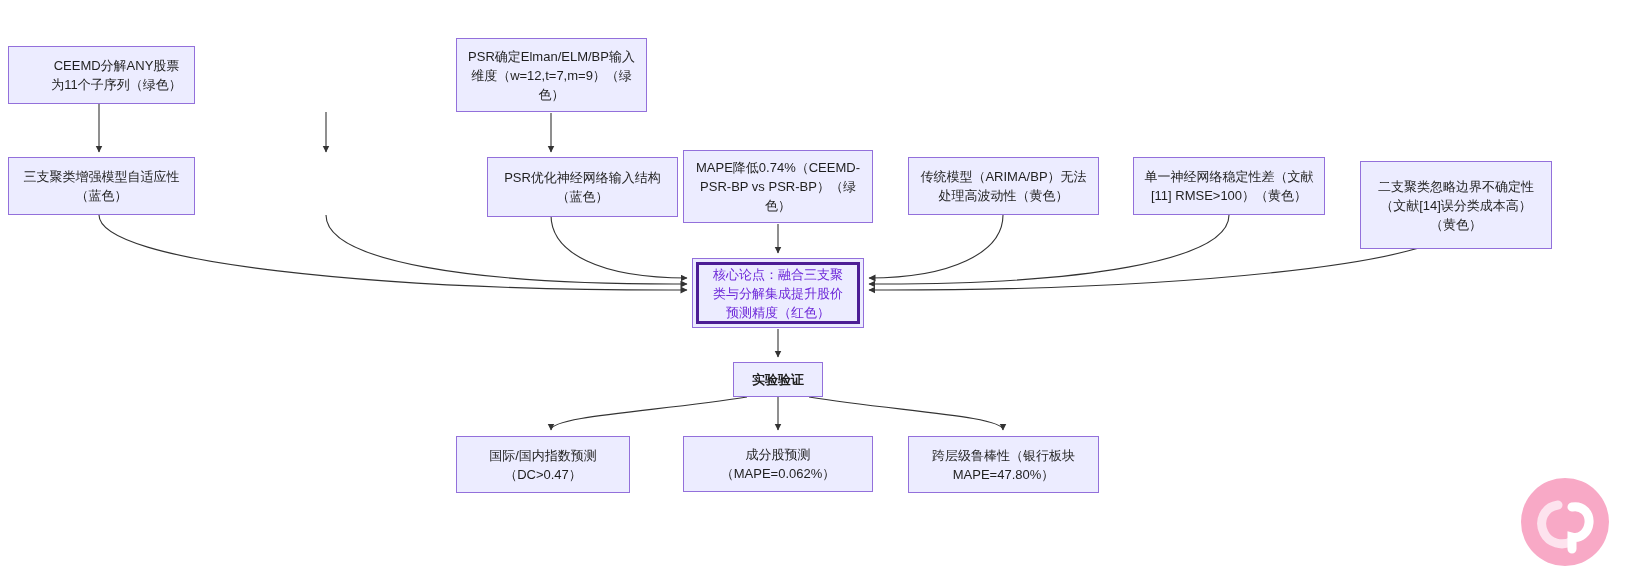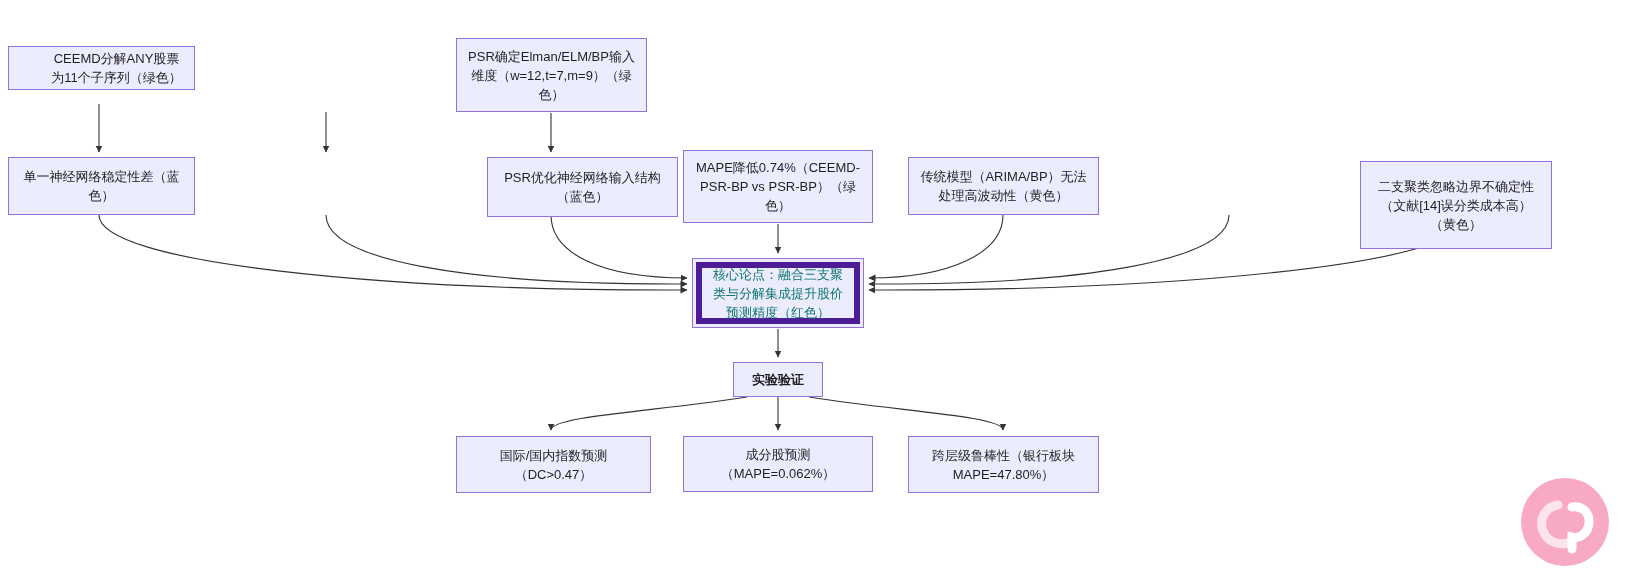--- a/index.html
+++ b/index.html
@@ -28,29 +28,29 @@
   .subroutine-outer {
     position: absolute;
     background: #ECECFF;
     border: 1px solid #9370DB;
     box-sizing: border-box;
   }
   .subroutine-inner {
     position: absolute;
     inset: 3px;
     background: #ECECFF;
-    border: 6px solid #4c1d95;
+    border: 3px solid #4c1d95;
     box-sizing: border-box;
     display: flex;
     align-items: center;
     justify-content: center;
     text-align: center;
     font-size: 13px;
     line-height: 19px;
-    color: #0f766e;
+    color: #6d28d9;
     padding: 4px 8px;
   }
   #edge-layer {
     position: absolute;
     left: 0; top: 0;
     width: 1640px; height: 574px;
     pointer-events: none;
   }
   #edge-layer path.edge {
     fill: none;
@@ -85,36 +85,37 @@
     <path class="edge" d="M778,224 L778,253" marker-end="url(#arrow)"></path>
     <path class="edge" d="M1003,215 C1003,253 950,278 869,278" marker-end="url(#arrow)"></path>
     <path class="edge" d="M1229,215 C1229,261 1080,285 869,284" marker-end="url(#arrow)"></path>
     <path class="edge" d="M1456,224 C1456,264 1170,291 869,290" marker-end="url(#arrow)"></path>
     <path class="edge" d="M778,329 L778,357" marker-end="url(#arrow)"></path>
     <path class="edge" d="M747,397 C660,411 551,416 551,430" marker-end="url(#arrow)"></path>
     <path class="edge" d="M778,397 L778,430" marker-end="url(#arrow)"></path>
     <path class="edge" d="M809,397 C895,411 1003,416 1003,430" marker-end="url(#arrow)"></path>
   </svg>
 
-  <div class="node" style="left:8px; top:46px; width:187px; height:44px;padding-left:40px;">CEEMD分解ANY股票为11个子序列（绿色）</div>
+  <div class="node" style="left:8px; top:46px; width:187px; height:58px;padding-left:40px;">CEEMD分解ANY股票为11个子序列（绿色）</div>
   <div class="node" style="left:456px; top:38px; width:191px; height:74px;">PSR确定Elman/ELM/BP输入维度（w=12,t=7,m=9）（绿色）</div>
 
-  <div class="node" style="left:8px; top:157px; width:187px; height:58px;">单一神经网络稳定性差（蓝色）</div>
+  <div class="node" style="left:8px; top:157px; width:187px; height:58px;">三支聚类增强模型自适应性（蓝色）</div>
   <div class="node" style="left:456px; top:157px; width:191px; height:60px;margin-left:31px;">PSR优化神经网络输入结构（蓝色）</div>
   <div class="node" style="left:683px; top:150px; width:190px; height:73px;">MAPE降低0.74%（CEEMD-PSR-BP vs PSR-BP）（绿色）</div>
   <div class="node" style="left:908px; top:157px; width:191px; height:58px;">传统模型（ARIMA/BP）无法处理高波动性（黄色）</div>
+  <div class="node" style="left:1133px; top:157px; width:192px; height:58px;">单一神经网络稳定性差（文献[11] RMSE&gt;100）（黄色）</div>
   <div class="node" style="left:1360px; top:161px; width:192px; height:88px;">二支聚类忽略边界不确定性（文献[14]误分类成本高）（黄色）</div>
 
   <div class="subroutine-outer" style="left:692px; top:258px; width:172px; height:70px;">
     <div class="subroutine-inner">核心论点：融合三支聚类与分解集成提升股价预测精度（红色）</div>
   </div>
 
   <div class="node" style="left:733px; top:362px; width:90px; height:35px;font-weight:bold;">实验验证</div>
 
-  <div class="node" style="left:456px; top:436px; width:195px; height:57px;">国际/国内指数预测（DC&gt;0.47）</div>
+  <div class="node" style="left:456px; top:436px; width:174px; height:57px;">国际/国内指数预测（DC&gt;0.47）</div>
   <div class="node" style="left:683px; top:436px; width:190px; height:56px;">成分股预测（MAPE=0.062%）</div>
   <div class="node" style="left:908px; top:436px; width:191px; height:57px;">跨层级鲁棒性（银行板块 MAPE=47.80%）</div>
 
   <svg id="watermark" viewBox="0 0 90 90" xmlns="http://www.w3.org/2000/svg">
     <circle cx="45" cy="45" r="44" fill="#F8A9C6"></circle>
     <path d="M38,28 C24,30 18,44 24,56 C29,66 42,70 52,64" fill="none" stroke="#FDE3EE" stroke-width="9" stroke-linecap="round"></path>
     <path d="M52,30 C62,28 70,36 69,46 C68,56 60,62 52,60 L52,72" fill="none" stroke="#ffffff" stroke-width="9" stroke-linecap="round"></path>
   </svg>
 
 </div>

